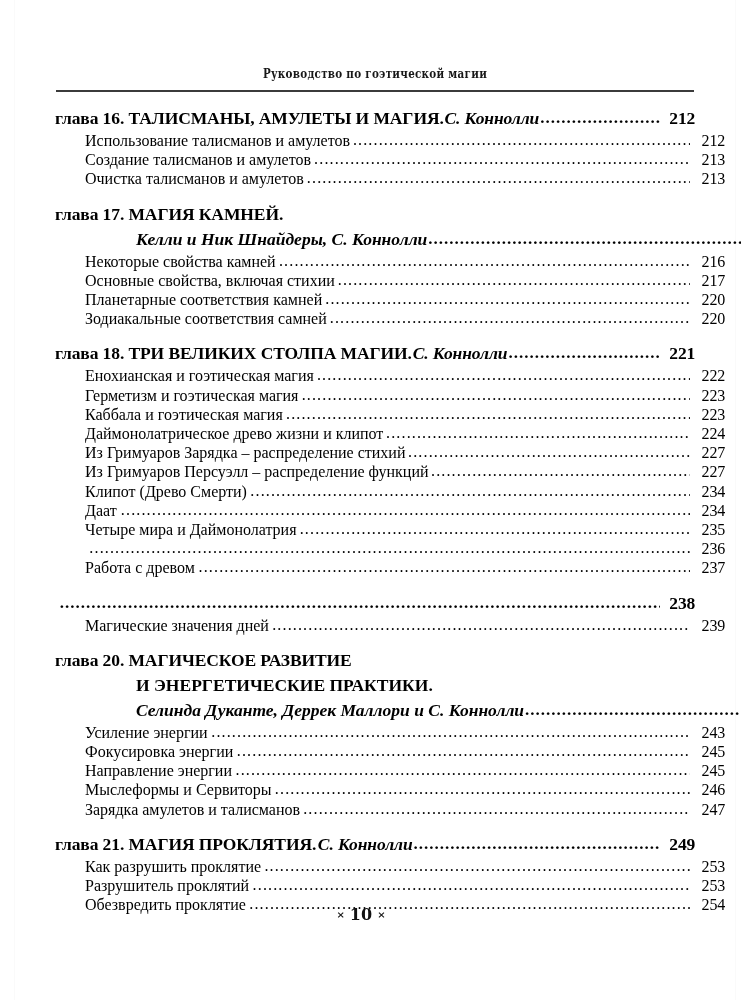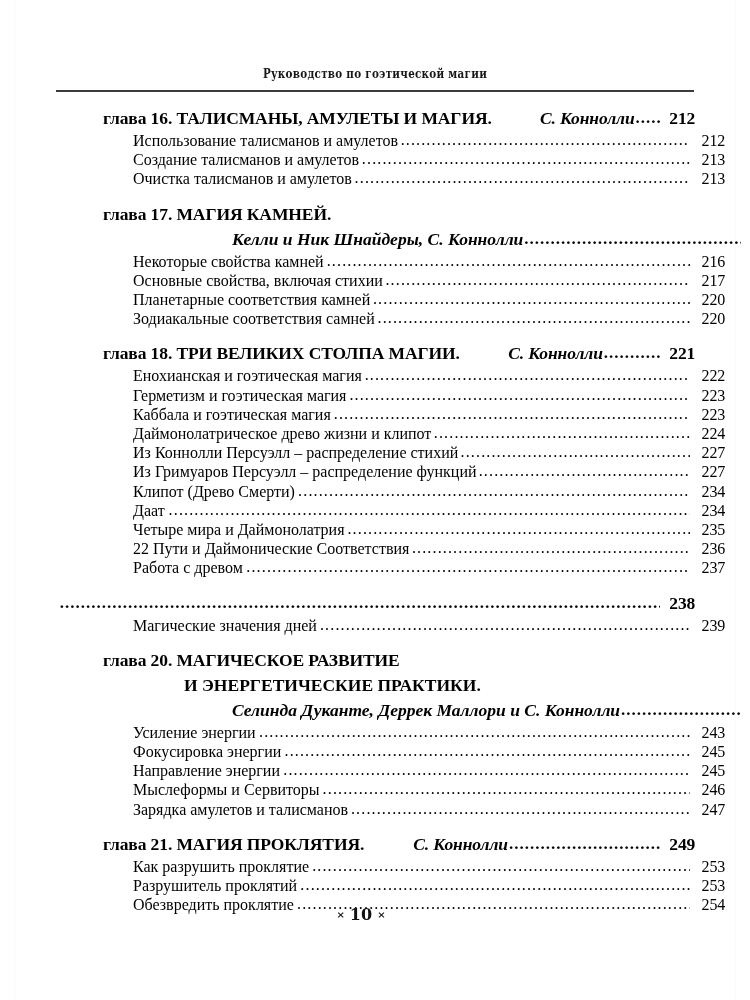--- a/index.html
+++ b/index.html
@@ -105,21 +105,21 @@
 
   
   .row.entry {
     font-size: 16px;
     font-weight: 400;
     padding-left: 30px;
     line-height: 19.2px;
   }
   .row.entry .pg { font-weight: 400; font-size: 16px; }
 
-  .label { flex: 0 0 auto; margin-left: 48px; }
+  .label { flex: 0 0 auto; }
   .label.ital { font-style: italic; font-weight: 700; }
 
   .leader {
     flex: 1 1 auto;
     overflow: hidden;
     white-space: nowrap;
     margin: 0 1px;
     font-size: 16px;
     letter-spacing: 1.15px;
     color: #000;
@@ -260,21 +260,21 @@
           <span class="leader">............................................................................................................................................</span>
           <span class="pg">223</span>
         </div>
         <div class="row entry">
           <span class="label">Даймонолатрическое древо жизни и клипот</span>
           <span class="sp"></span>
           <span class="leader">............................................................................................................................................</span>
           <span class="pg">224</span>
         </div>
         <div class="row entry">
-          <span class="label">Из Коннолли Персуэлл – распределение стихий</span>
+          <span class="label">Из Гримуаров Зарядка – распределение стихий</span>
           <span class="sp"></span>
           <span class="leader">............................................................................................................................................</span>
           <span class="pg">227</span>
         </div>
         <div class="row entry">
           <span class="label">Из Гримуаров Персуэлл – распределение функций</span>
           <span class="sp"></span>
           <span class="leader">............................................................................................................................................</span>
           <span class="pg">227</span>
         </div>
@@ -290,21 +290,20 @@
           <span class="leader">............................................................................................................................................</span>
           <span class="pg">234</span>
         </div>
         <div class="row entry">
           <span class="label">Четыре мира и Даймонолатрия</span>
           <span class="sp"></span>
           <span class="leader">............................................................................................................................................</span>
           <span class="pg">235</span>
         </div>
         <div class="row entry">
-          <span class="label">22 Пути и Даймонические Соответствия</span>
           <span class="sp"></span>
           <span class="leader">............................................................................................................................................</span>
           <span class="pg">236</span>
         </div>
         <div class="row entry">
           <span class="label">Работа с древом</span>
           <span class="sp"></span>
           <span class="leader">............................................................................................................................................</span>
           <span class="pg">237</span>
         </div>

